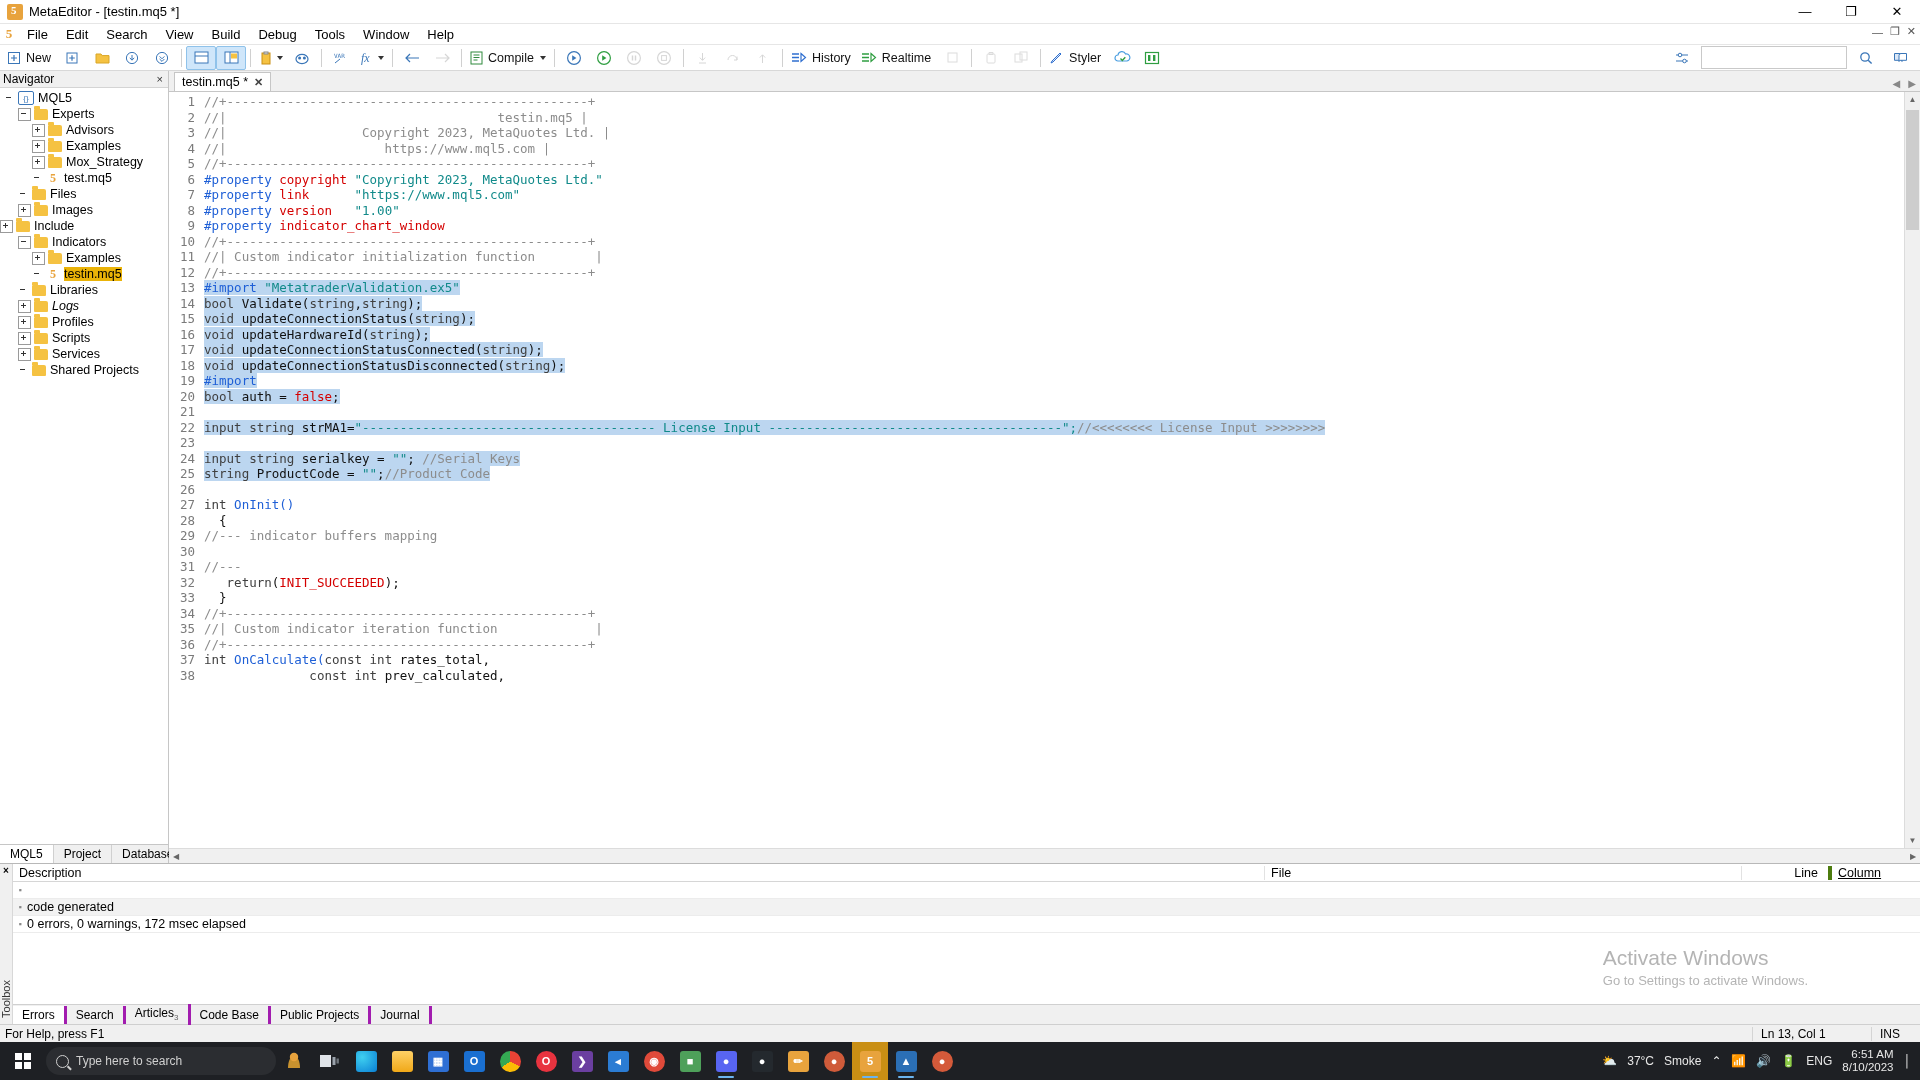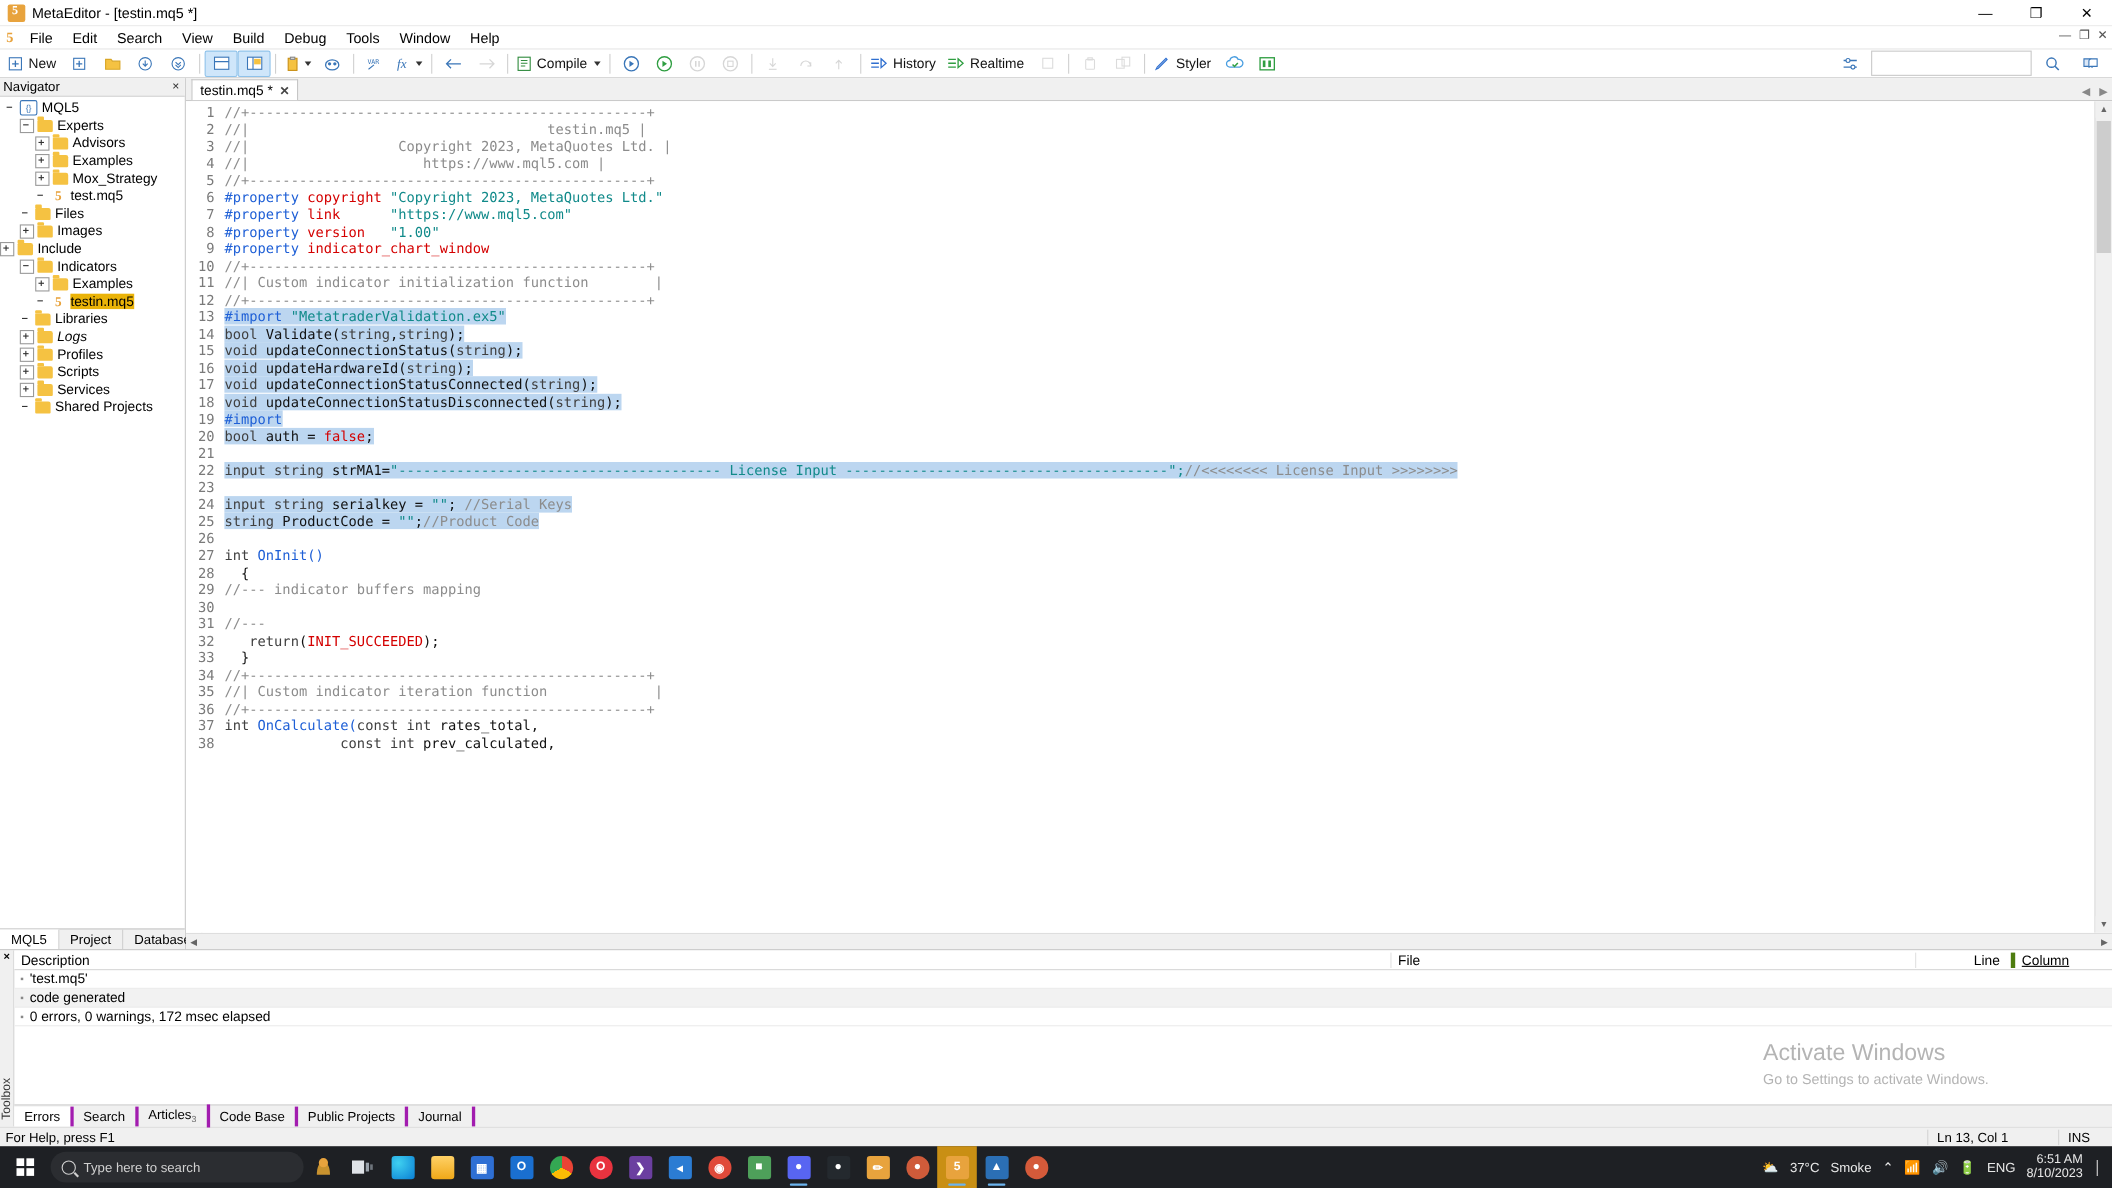--- a/index.html
+++ b/index.html
@@ -512,21 +512,20 @@
     <div class="tbx-main">
       <div class="tbx-hdr">
         <div class="th desc">Description</div>
         <div class="th file">File</div>
         <div class="th line">Line</div>
         <div class="th col">Column</div>
       </div>
       <div class="tbx-rows" id="tbx-rows">
           <div class="tbx-row">
             <span class="dot">▪</span>
-            <span style="flex: 1 1 auto;">'test.mq5'</span>
             <span style="width: 470px;"></span>
             <span style="width: 70px; text-align: right;"></span>
             <span style="width: 70px; text-align: right;"></span>
           </div>
           <div class="tbx-row alt">
             <span class="dot">▪</span>
             <span style="flex: 1 1 auto;">code generated</span>
             <span style="width: 470px;"></span>
             <span style="width: 70px; text-align: right;"></span>
             <span style="width: 70px; text-align: right;"></span>

